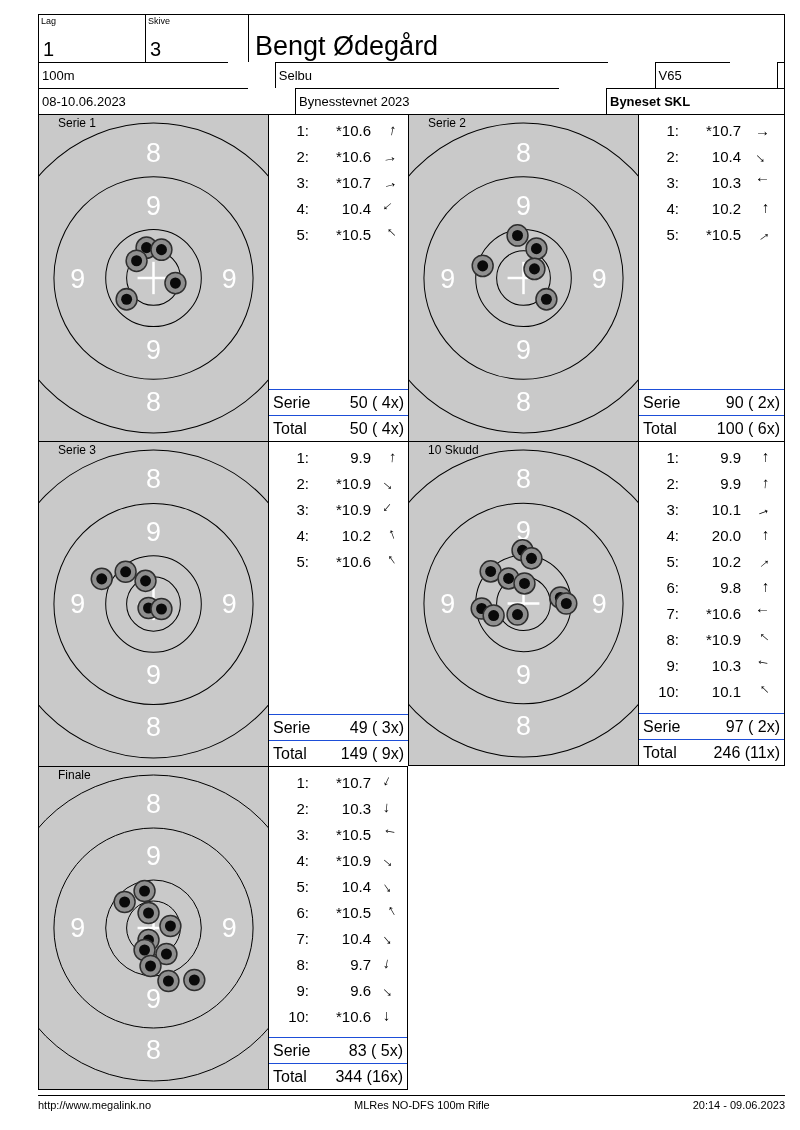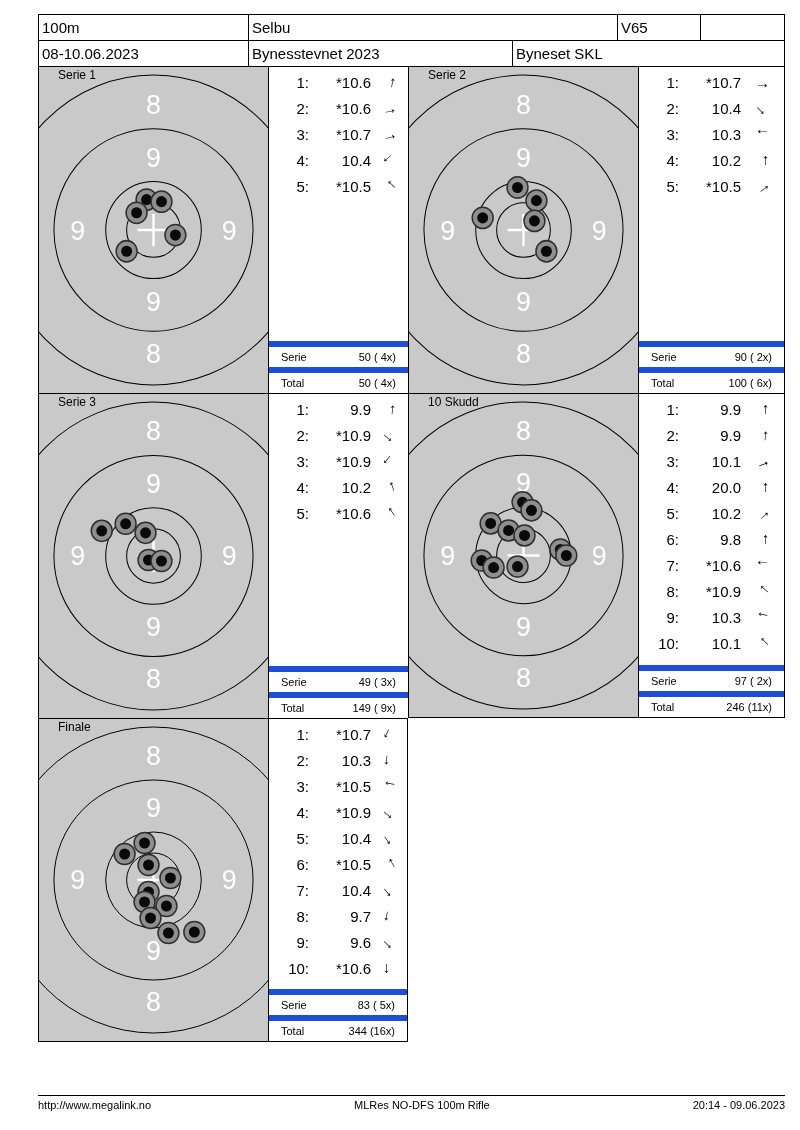--- a/index.html
+++ b/index.html
@@ -16,54 +16,67 @@
   .cell { border-left: 1px solid #000; border-top: 1px solid #000; overflow: hidden; background: #fff; }
   .hrow .cell:last-child { border-right: 1px solid #000; }
 
   .r1 { height: 48px; }
   .lag-cell  { width: 107px; position: relative; }
   .skive-cell{ width: 103px; position: relative; }
   .name-cell { flex: 1; display: flex; align-items: flex-end; padding: 0 4px 2px 6px; font-size: 27px; line-height: 1.05; }
   .tiny   { font-size: 9px; padding: 1px 0 0 2px; }
   .bigval { position: absolute; left: 4px; bottom: 1px; font-size: 20px; }
 
-  .r2, .r3 { height: 26px; font-size: 15px; }
+  .r2, .r3 { height: 26px; font-size: 13px; gap: 47px; }
   .r2 .cell, .r3 .cell { display: flex; align-items: center; padding: 0 3px; }
   .w210   { width: 210px; }
   .c-venue{ width: 369px; }
   .c-class{ width: 83px; }
-  .c-flex { flex: 1; }
+  .c-flex { flex: 1; font-weight: bold; }
   .c-event{ width: 264px; }
 
   .panels { display: flex; flex-wrap: wrap; width: 747px; align-content: flex-start; }
   .panel  { display: flex; }
   .target { width: 230px; flex: none; position: relative; }
   .tsvg   { position: absolute; inset: 0; width: 100%; height: 100%; display: block; }
   .panel-title { position: absolute; left: 19px; top: 1px; font-size: 12px; z-index: 2; }
   .score  { flex: 1; display: flex; flex-direction: column; background: #fff; }
   .b-right  { border-right: 1px solid #000; }
   .b-bottom { border-bottom: 1px solid #000; }
 
   .shot-list { flex: 1; padding-top: 2px; overflow: hidden; }
   .shot-row  { display: flex; align-items: center; height: 26px; font-size: 15px; }
   .shot-num  { width: 40px; text-align: right; flex: none; }
   .shot-val  { width: 62px; text-align: right; flex: none; }
   .shot-dir  { flex: 1; text-align: center; }
   .shot-dir-glyph { display: inline-block; font-size: 15px; line-height: 1; }
 
-  .trow { height: 26px; flex: none; border-top: 6px solid #1d4ed8; display: flex; align-items: center; justify-content: space-between; padding: 0 12px; font-size: 11px; }
+  .trow { height: 26px; flex: none; border-top: 1px solid #1d4ed8; display: flex; align-items: center; justify-content: space-between; padding: 0 4px; font-size: 16px; }
 
   .footer { position: absolute; left: 38px; top: 1095px; width: 747px; border-top: 1px solid #000; display: flex; justify-content: space-between; font-size: 11px; padding-top: 3px; }
 </style>
 </head>
 <body>
 
 <div class="page">
   <div class="content">
 
+    <div class="hrow r1">
+      <div class="cell lag-cell">
+        <div class="tiny">Lag</div>
+        <div class="bigval">1</div>
+      </div>
+      <div class="cell skive-cell">
+        <div class="tiny">Skive</div>
+        <div class="bigval">3</div>
+      </div>
+      <div class="cell name-cell">
+        <span>Bengt Ødegård</span>
+      </div>
+    </div>
 
     <div class="hrow r2">
       <div class="cell w210">
         <span>100m</span>
       </div>
       <div class="cell c-venue">
         <span>Selbu</span>
       </div>
       <div class="cell c-class">
         <span>V65</span>

